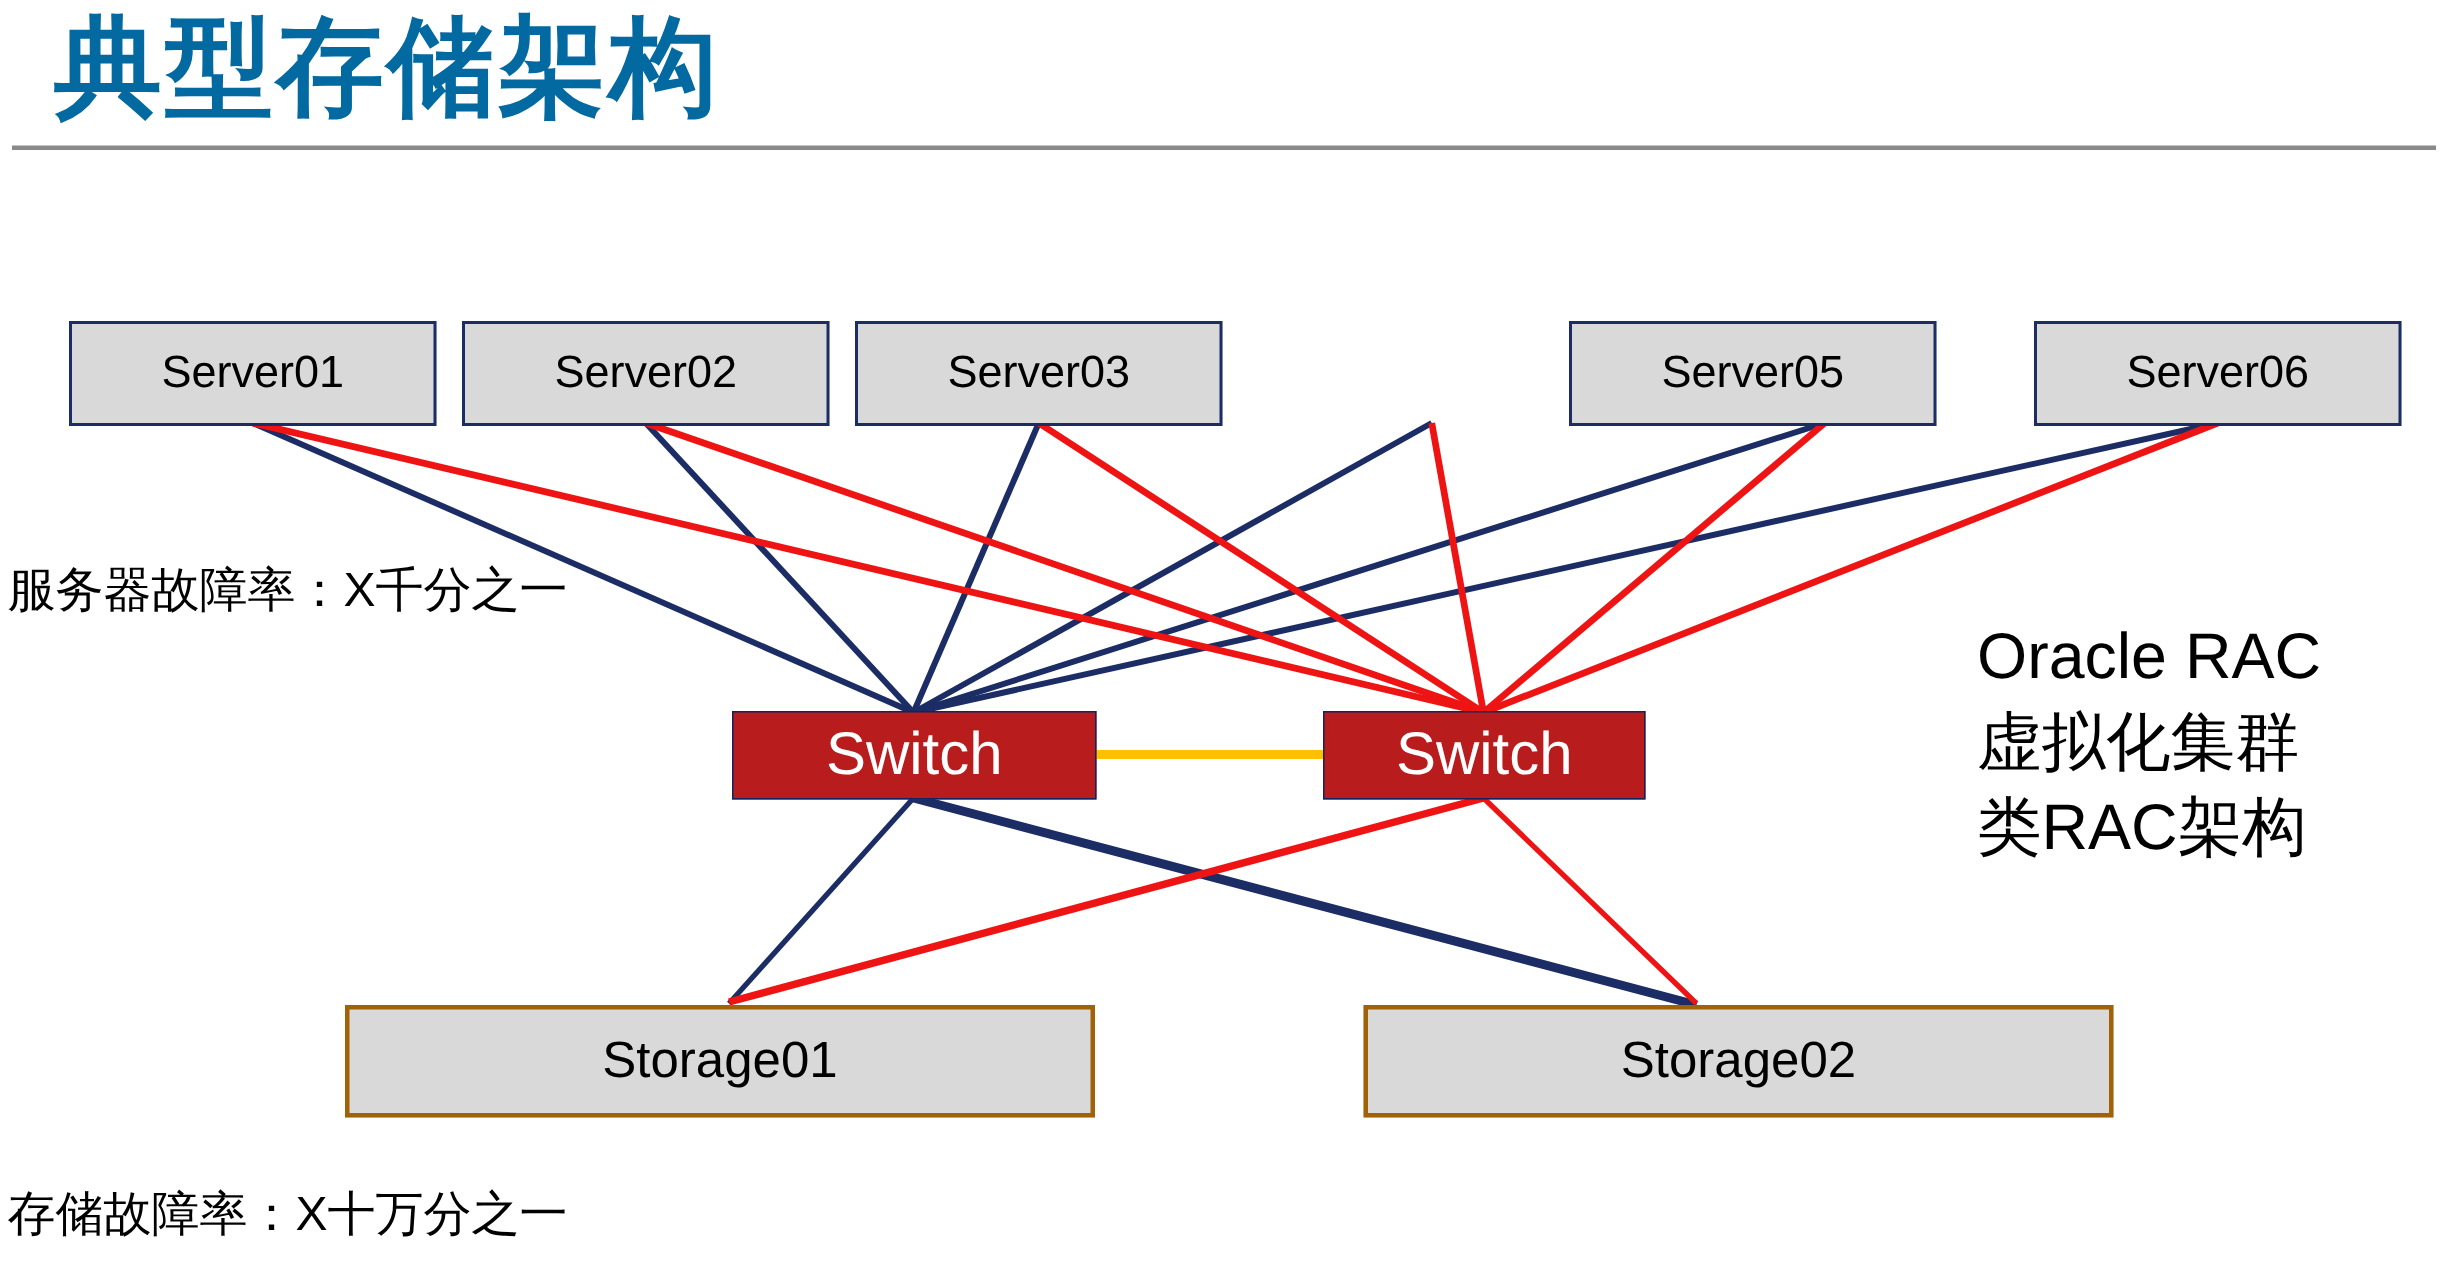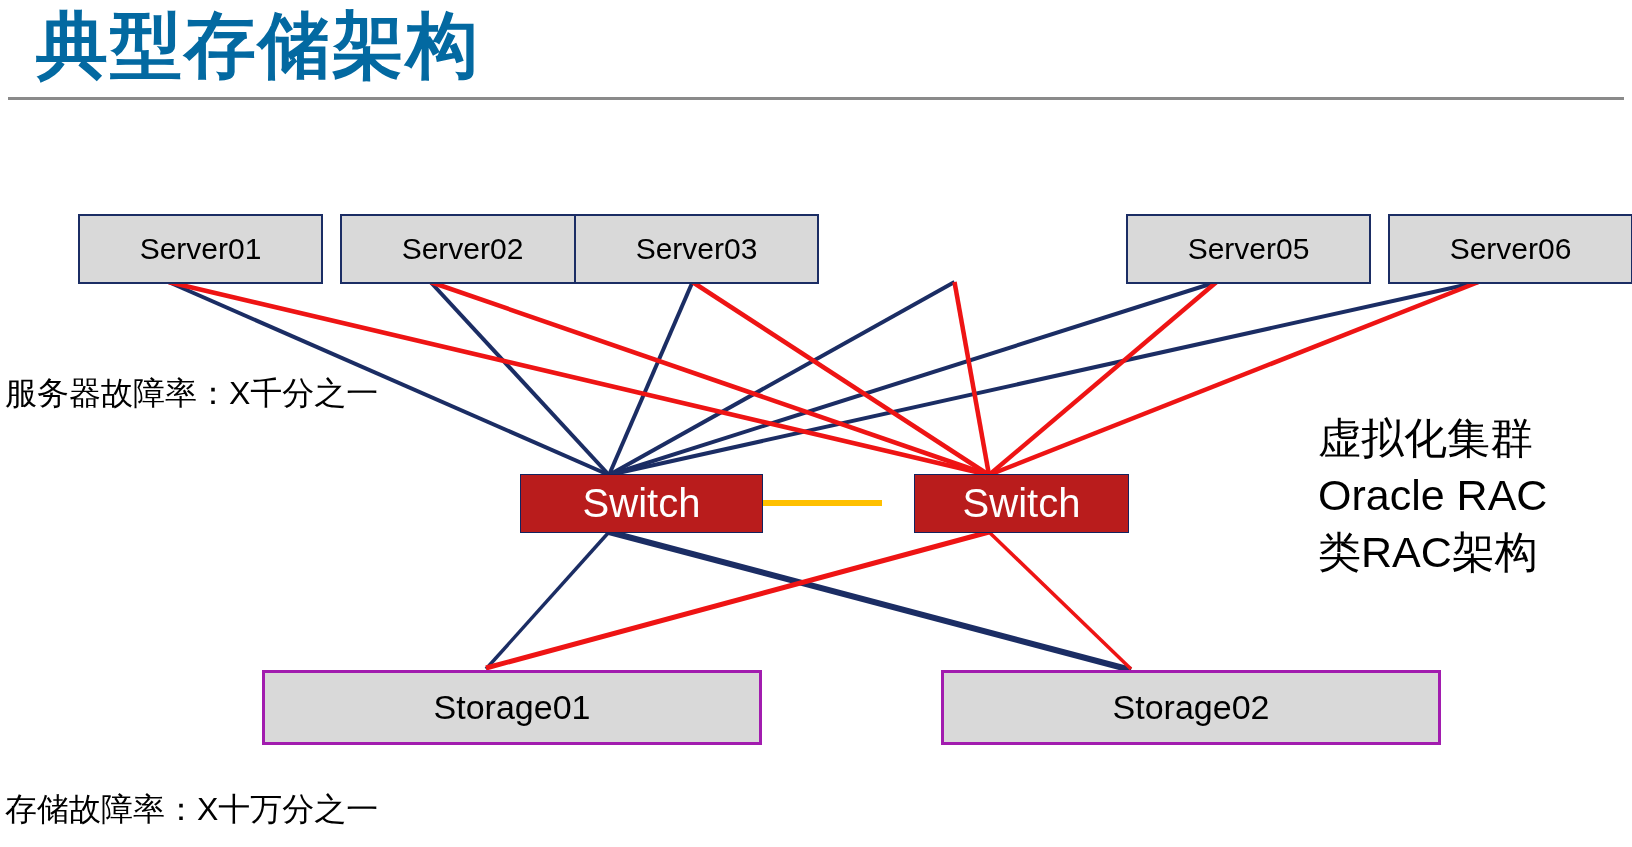--- a/index.html
+++ b/index.html
@@ -17,35 +17,34 @@
   }
   .rule{
     position:absolute;left:8px;top:97px;width:1616px;height:3px;
     background:#8a8a8a;
   }
   .wires{position:absolute;left:0;top:0;z-index:1;}
   .node{
     position:absolute;z-index:2;
     display:flex;align-items:center;justify-content:center;
     box-sizing:border-box;
-    margin-left:32px;
   }
   .server{
     width:245px;height:70px;top:214px;
     background:#d9d9d9;border:2px solid #1b2d64;
     font-size:30px;color:#000;
   }
   .switch{
     height:59px;top:474px;
     background:#b91c1c;border:1px solid #12235f;
     font-size:40px;color:#ffffff;
   }
   .storage{
     width:500px;height:75px;top:670px;
-    background:#d9d9d9;border:3px solid #a21caf;
+    background:#d9d9d9;border:3px solid #a16207;
     font-size:34px;color:#000;
   }
   .note{
     position:absolute;z-index:3;color:#000;
     font-size:32px;line-height:34px;white-space:nowrap;
   }
   .note-server{left:5px;top:376px;}
   .note-storage{left:5px;top:792px;}
   .cluster-note{
     position:absolute;left:1318px;top:410px;z-index:3;
@@ -84,24 +83,24 @@
 
     <line x1="731" y1="503" x2="882" y2="503" stroke="#ffc000" stroke-width="6"></line>
   </svg>
 
   <div class="node server" style="left:46px">
     <span>Server01</span>
   </div>
   <div class="node server" style="left:308px">
     <span>Server02</span>
   </div>
-  <div class="node server" style="left:542px">
+  <div class="node server" style="left:570px">
     <span>Server03</span>
   </div>
-  <div class="node server" style="left:1094px">
+  <div class="node server" style="left:1046px">
     <span>Server05</span>
   </div>
   <div class="node server" style="left:1356px">
     <span>Server06</span>
   </div>
 
   <div class="node switch" style="left:488px;width:243px">
     <span>Switch</span>
   </div>
   <div class="node switch" style="left:882px;width:215px">
@@ -112,18 +111,18 @@
     <span>Storage01</span>
   </div>
   <div class="node storage" style="left:909px">
     <span>Storage02</span>
   </div>
 
   <div class="note note-server">服务器故障率：X千分之一</div>
   <div class="note note-storage">存储故障率：X十万分之一</div>
 
   <div class="cluster-note">
+    <div>Oracle RAC</div>
     <div>虚拟化集群</div>
-    <div>Oracle RAC</div>
     <div>类RAC架构</div>
   </div>
 
 </div>
 
 </body></html>

